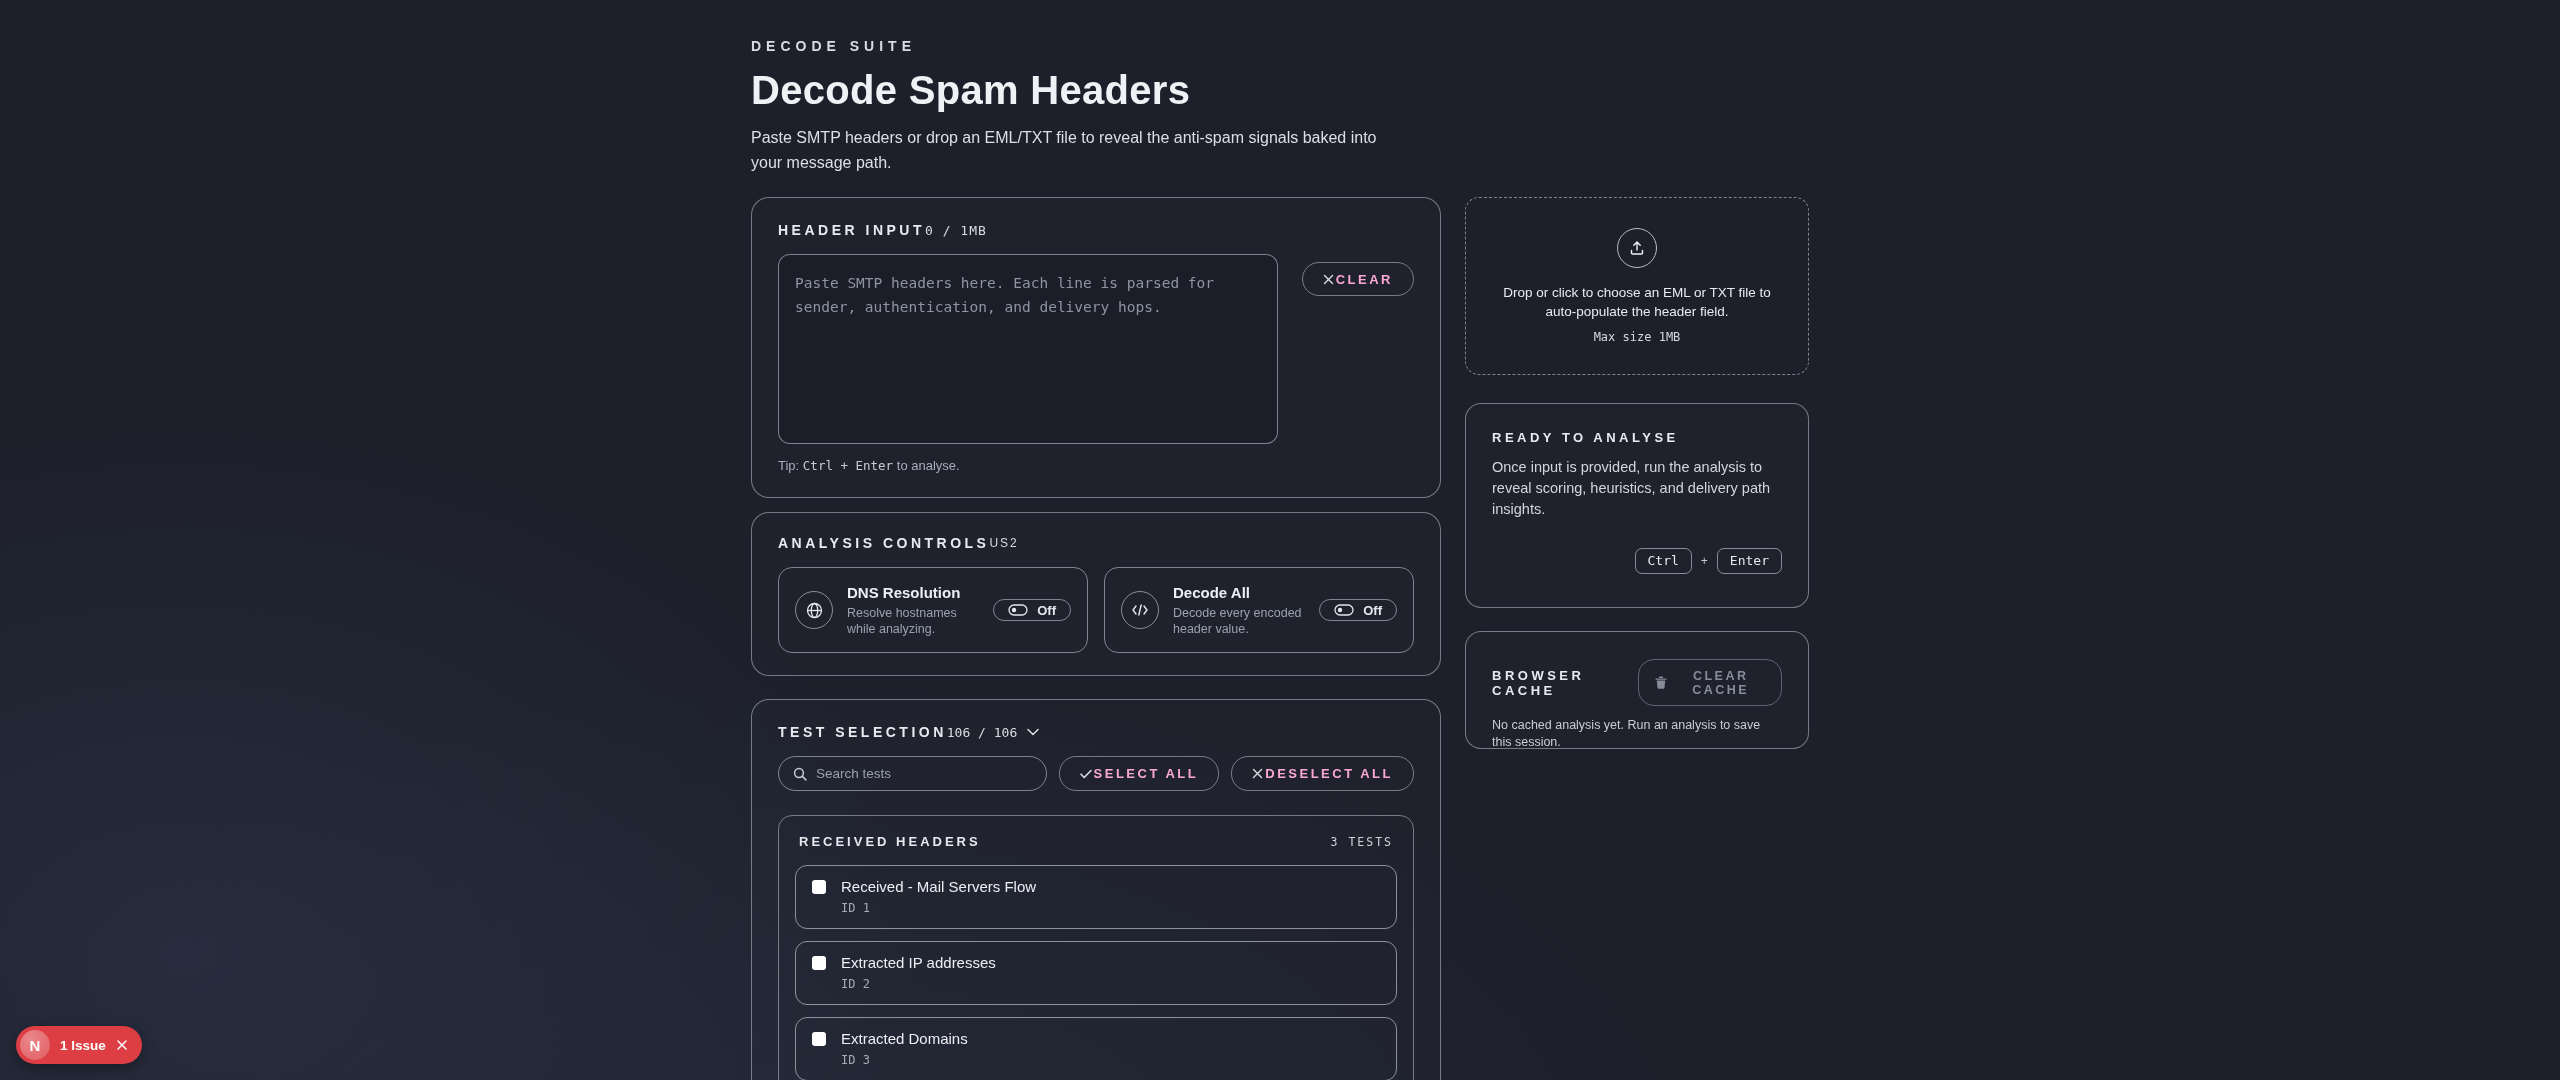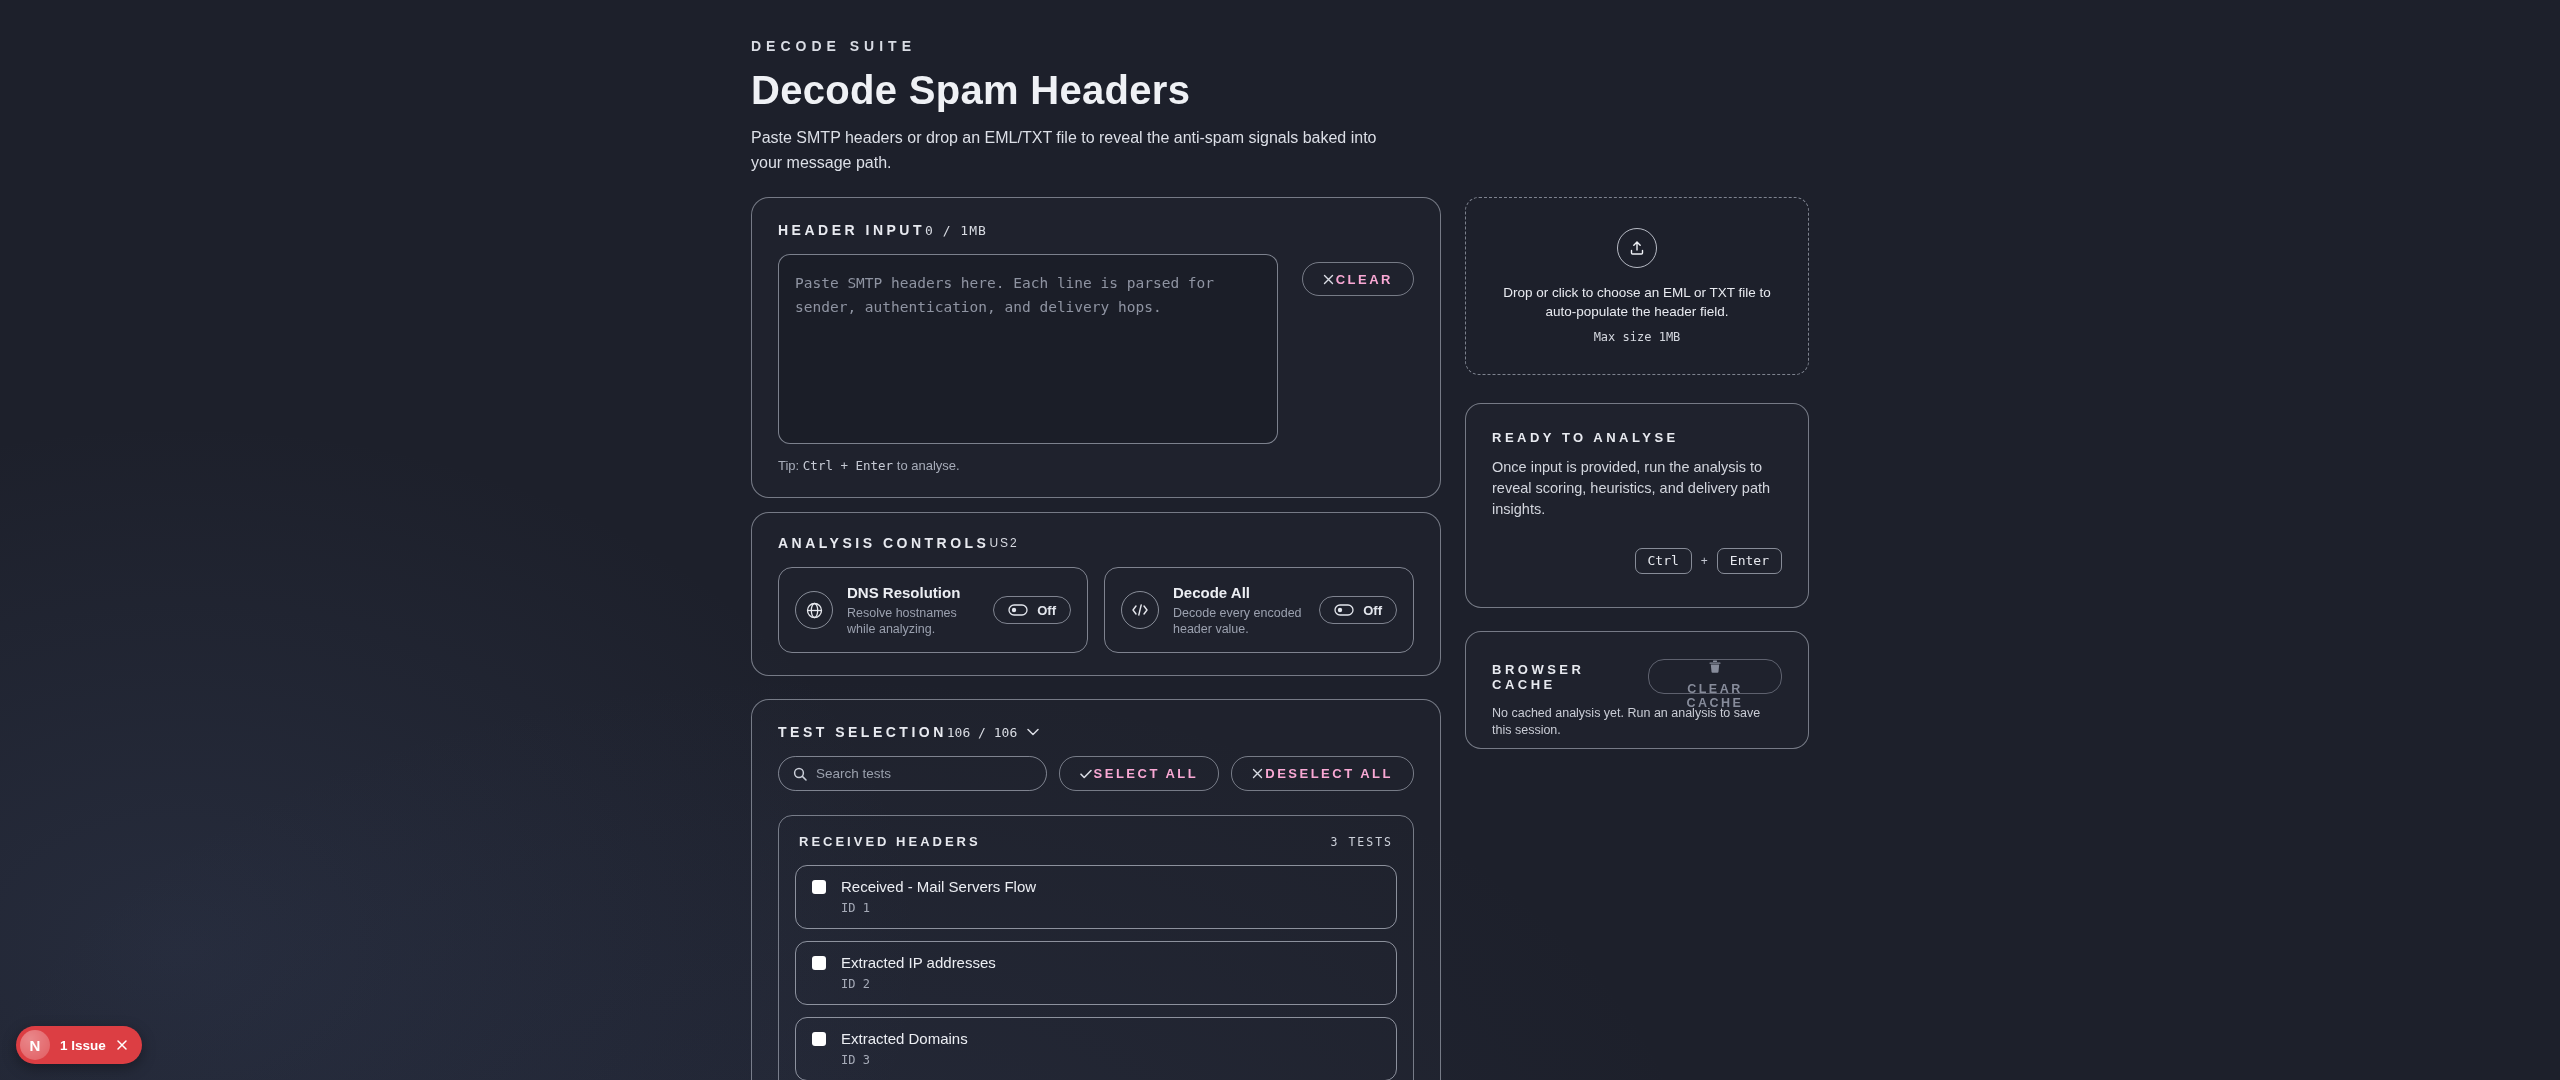--- a/index.html
+++ b/index.html
@@ -73,21 +73,21 @@
   .icon-circle {
     width: 38px; height: 38px; flex: 0 0 38px;
     border: 1px solid rgba(205,211,224,0.6); border-radius: 50%;
     display: flex; align-items: center; justify-content: center; color: #e6e8ee;
   }
   .card-text { flex: 1; }
   .card-title { font-size: 15px; font-weight: 600; color: #eceef3; }
   .card-desc { margin-top: 4px; font-size: 12.5px; line-height: 16px; color: #9ba1af; max-width: 150px; }
   .toggle-btn {
     display: inline-flex; align-items: center; gap: 9px;
-    height: 28px; padding: 0 14px;
+    height: 22px; padding: 0 14px;
     border: 1px solid rgba(205,211,224,0.55); border-radius: 17px;
     background: transparent; color: #e3e6ed; font-size: 13px; font-weight: 600;
     cursor: pointer;
     justify-content: flex-end;
   }
 
   
   .counter-wrap { display: inline-flex; align-items: center; gap: 10px; color: #d8dbe2; }
   .search-row { display: flex; gap: 12px; margin-top: 16px; }
   .search-box {
@@ -145,24 +145,24 @@
     font-size: 13px; color: #e6e8ee;
     border: 1px solid rgba(205,211,224,0.6); border-radius: 7px;
     padding: 4px 12px 5px;
   }
   .plus { font-size: 12px; color: #c6cad4; }
 
   .cache-panel { margin-top: 23px; height: 118px; padding: 27px 26px; }
   .cache-head { display: flex; align-items: center; gap: 18px; }
   .cache-btn {
     display: inline-flex; align-items: center; gap: 9px;
-    height: 35px; padding: 0 16px;
+    height: 47px; padding: 0 16px;
     border: 1px solid rgba(170,176,190,0.45); border-radius: 16px;
     background: transparent; color: #878c9b;
-    font-size: 12.5px; font-weight: 600; letter-spacing: 2.5px; cursor: default; flex-direction: column;
+    font-size: 12.5px; font-weight: 600; letter-spacing: 2.5px; cursor: default;
   }
   .cache-body { margin-top: 11px; font-size: 12.5px; line-height: 17px; color: #c9ccd5; max-width: 290px; }
 
   
   .issue-badge {
     position: fixed; left: 16px; bottom: 16px;
     height: 38px; border-radius: 19px;
     background: linear-gradient(180deg, #e2464c, #d93archived83c);
   }
   .issue-badge {

